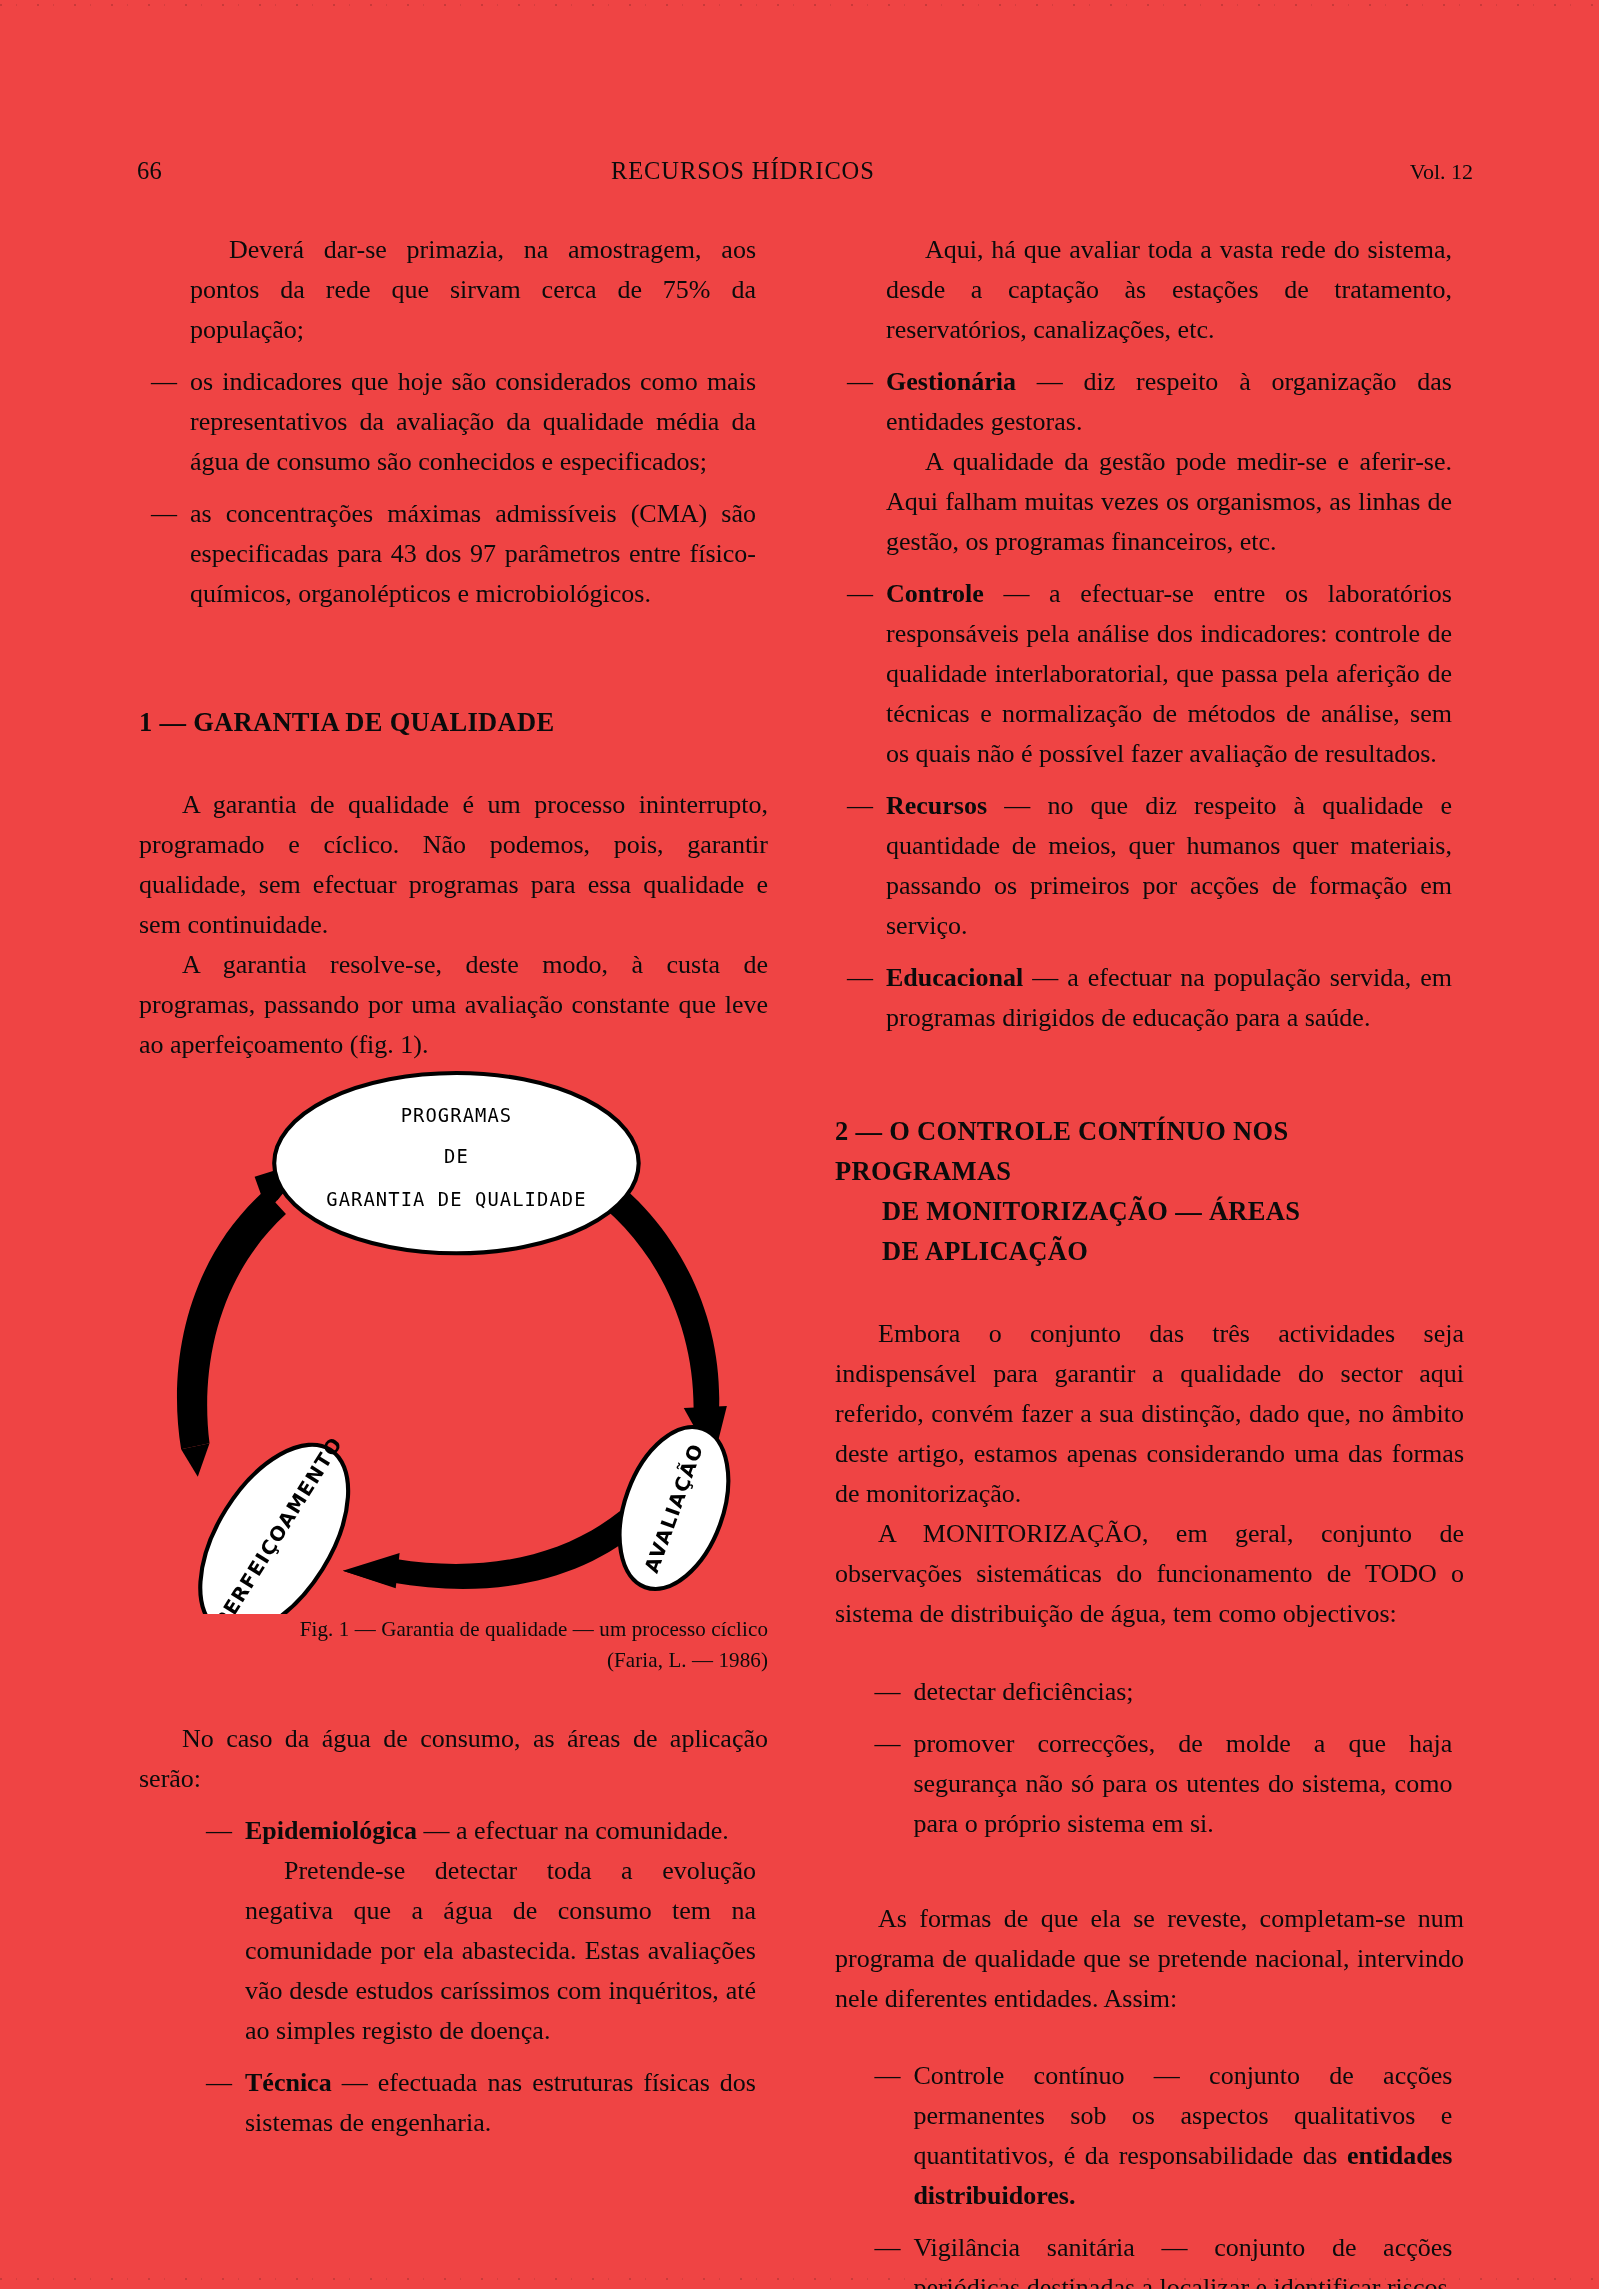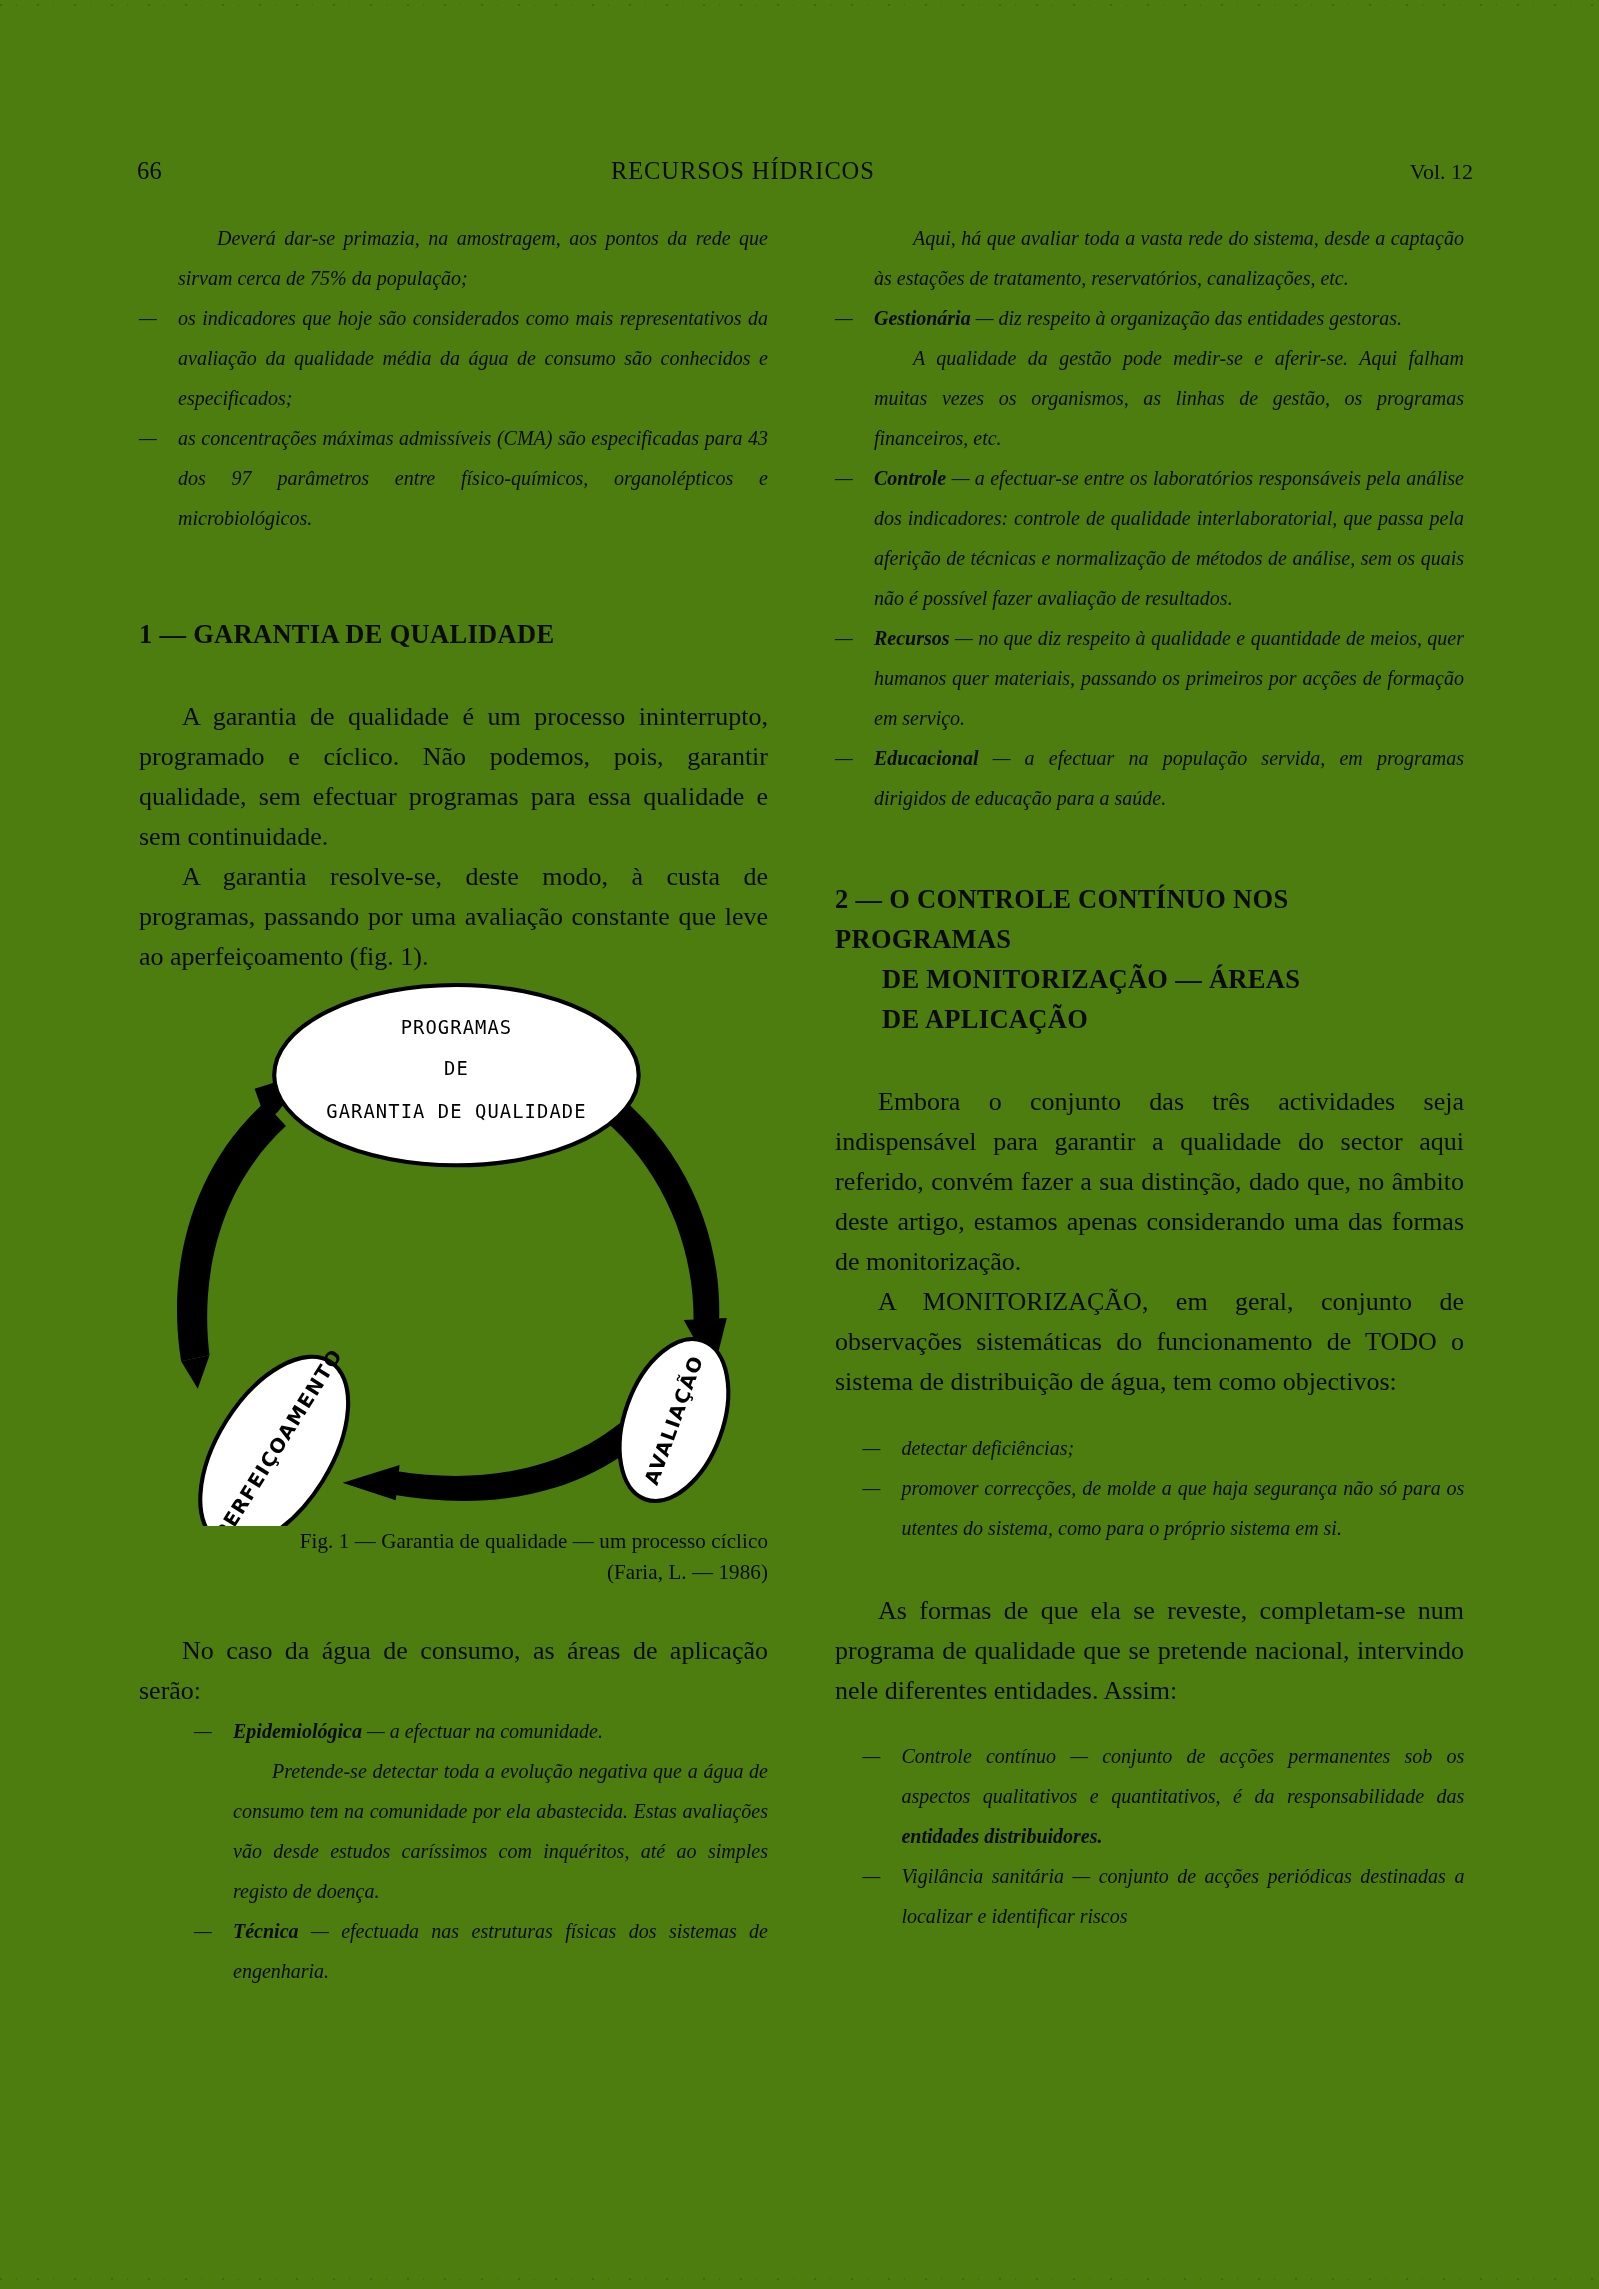--- a/index.html
+++ b/index.html
@@ -12,21 +12,21 @@
     width: 1600px;
     height: 2290px;
     position: relative;
     font-family: "Liberation Serif", "DejaVu Serif", serif;
     color: #0b0b0b;
     overflow: hidden;
   }
   .page {
     position: absolute;
     inset: 0;
-    background: #4d7c0f;
+    background: #ef4444;
   }
 
   
   .runhead {
     position: absolute;
     top: 157px;
     left: 137px;
     right: 127px;
     height: 33px;
     display: flex;
@@ -69,24 +69,23 @@
     font-size: 26px;
     line-height: 40px;
     text-align: justify;
     text-justify: inter-word;
     hyphens: none;
   }
   p.body.indent { text-indent: 43px; }
 
   .hang {
     display: flex;
-    margin: 0;
-    font-size: 20px;
+    margin: 12px;
+    font-size: 26px;
     line-height: 40px;
-    font-style: italic;
   }
   .hang .dash {
     width: 39px;
     flex: 0 0 39px;
     text-align: left;
   }
   .hang .txt {
     flex: 1 1 auto;
     text-align: justify;
     text-justify: inter-word;

